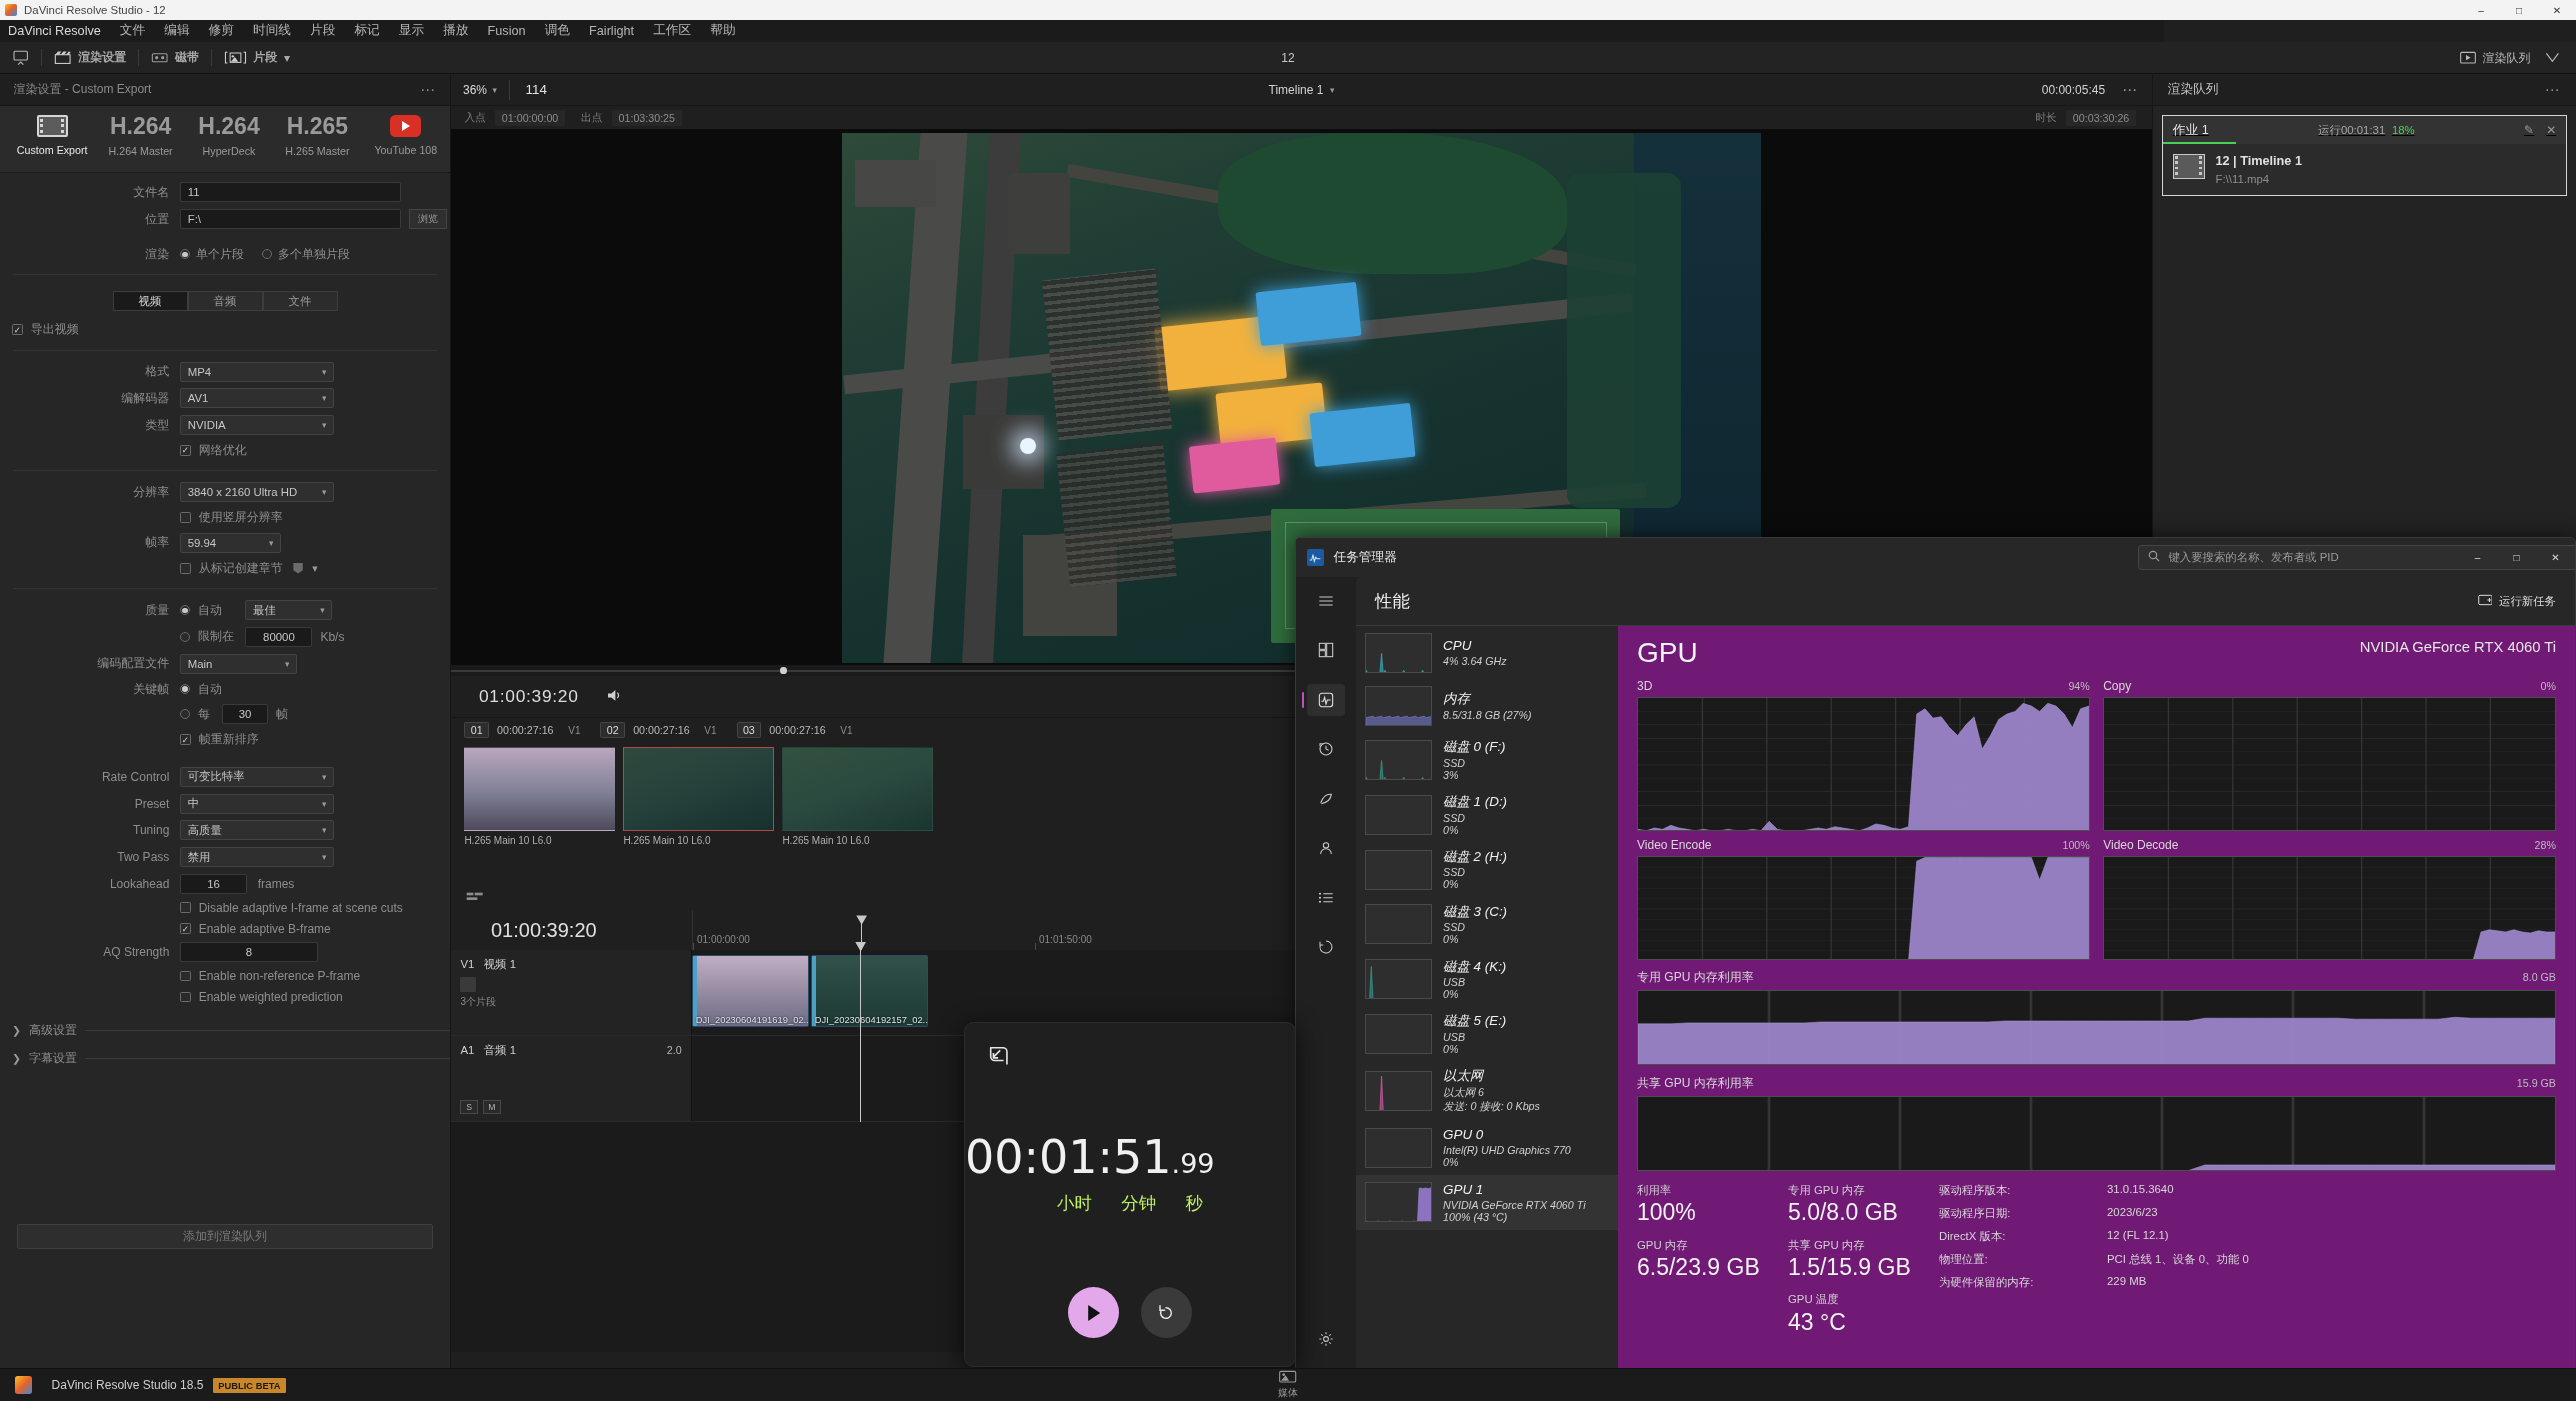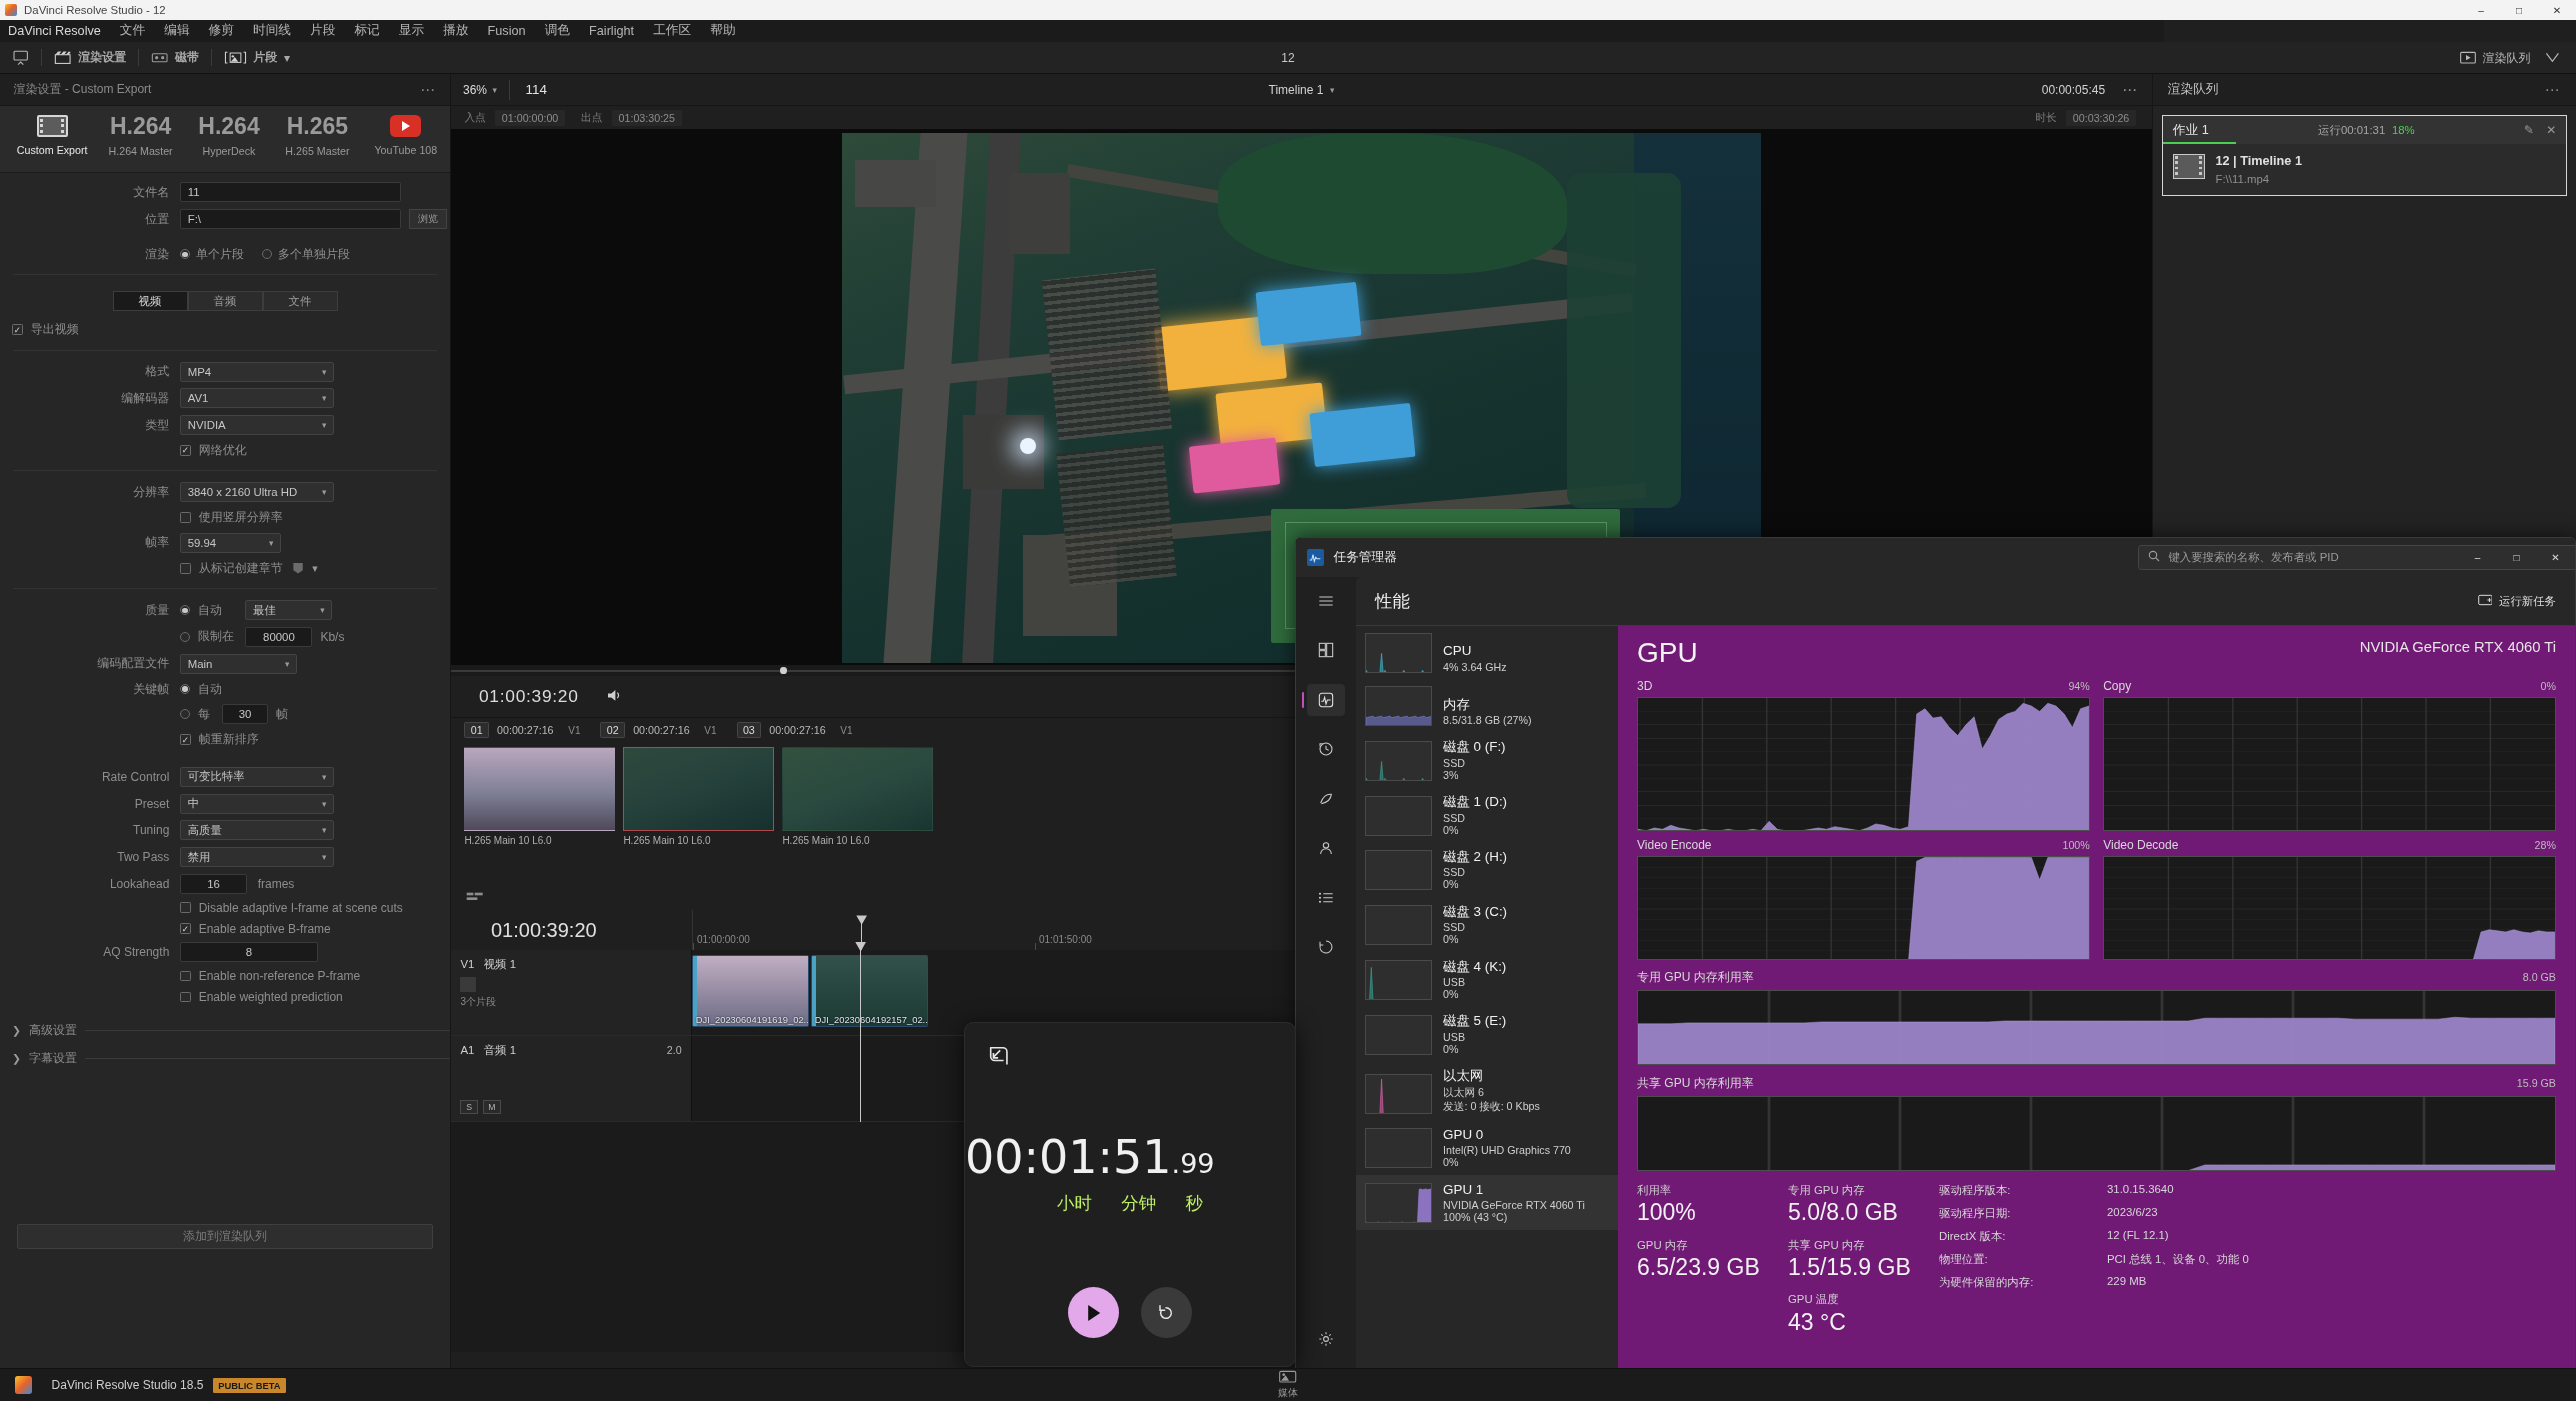--- a/index.html
+++ b/index.html
@@ -213,21 +213,21 @@
   
   .queue-panel{
     position:absolute; left:2152px; top:74px; width:424px; height:1295px;
     background:#232323; border-left:0.7px solid #161616;
   }
   .q-head{ height:32px;background:#1f1f1f;display:flex;align-items:center;justify-content:space-between;
     padding:0 14.8px;border-bottom:0.7px solid #161616; }
   .q-title{ font-size:12.7px;color:#c6c6c6; }
   .q-job{ margin:9.4px; border:0.7px solid #d6d6d6; background:#2b2b2b; }
   .q-job-top{ height:28px;display:flex;align-items:center;justify-content:space-between;padding:0 9.4px;
-    background:#333; position:relative; }
+    background:#333; position:relative;text-decoration:underline; }
   .q-job-name{ font-size:12.7px;color:#e4e4e4; }
   .q-eta{ font-size:11.4px;color:#a6a6a6; }
   .q-pct{ color:#4bcf52;font-size:11.4px;margin-left:6.7px; }
   .q-actions{ display:flex;gap:12px;color:#9a9a9a;font-size:12px; }
   .q-prog{ position:absolute;left:0;bottom:0;height:2px;background:#4bcf52;width:18%; }
   .q-job-body{ display:flex;gap:10.7px;padding:9.4px; align-items:flex-start; }
   .q-thumb{ width:32px;height:25.5px;border:1.3px solid #c9c9c9;background:#5a5a5a;position:relative;flex:none; }
   .q-thumb:before,.q-thumb:after{ content:"";position:absolute;top:1.3px;bottom:1.3px;width:3.4px;
     background:repeating-linear-gradient(#c9c9c9 0 2.7px,transparent 2.7px 5.4px); }
   .q-thumb:before{left:1.3px;} .q-thumb:after{right:1.3px;}
@@ -256,21 +256,21 @@
   .tm-nav-i{ width:38px;height:32px;display:flex;align-items:center;justify-content:center;color:#cacaca;border-radius:4px;position:relative; }
   .tm-nav-i.act{ background:#2e2e2e; }
   .tm-nav-i.act:before{ content:"";position:absolute;left:-5.4px;top:8px;width:2.7px;height:16px;background:#c050c0;border-radius:1.3px; }
   .tm-nav-bottom{ margin-top:auto;margin-bottom:14.8px; }
   .tm-content{ flex:1;background:#272727;border-radius:5.4px 0 0 0;display:flex;flex-direction:column; }
   .tm-c-head{ height:48px;display:flex;align-items:center;justify-content:space-between;padding:0 19px;gap:34px; }
   .tm-c-title{ font-size:17.4px;color:#f0f0f0; }
   .tm-runtask{ display:flex;align-items:center;gap:6.7px;font-size:11.4px;color:#dcdcdc; }
   .tm-split{ display:flex; flex:1; border-top:0.7px solid #3a3a3a; }
   .tm-list{ width:262px;background:#272727;overflow:hidden; }
-  .tm-li{ display:flex;gap:10.7px;padding:6.7px 9.4px;align-items:flex-end; }
+  .tm-li{ display:flex;gap:10.7px;padding:6.7px 9.4px;align-items:center;font-style:italic; }
   .tm-li.act{ background:#333; }
   .tm-li-graph{ width:67px;height:40px;background:#2e2e2e;border:0.7px solid #4a4a4a;position:relative;overflow:hidden;flex:none; }
   .tm-li-name{ font-size:13.4px;color:#f0f0f0;line-height:1.15; }
   .tm-li-sub{ font-size:10.7px;color:#cfcfcf;margin-top:2px; }
   .tm-li-sub2{ font-size:10.7px;color:#cfcfcf; }
   .tm-detail{ flex:1;background:#701a75;padding:13.4px 19px; position:relative; }
   .gpu-h{ display:flex;align-items:flex-start;justify-content:space-between; }
   .gpu-title{ font-size:28px;color:#f2f2f2;line-height:1; }
   .gpu-model{ font-size:14.8px;color:#e6e6e6; }
   .g2{ display:flex;gap:13.4px;margin-top:12px; }

